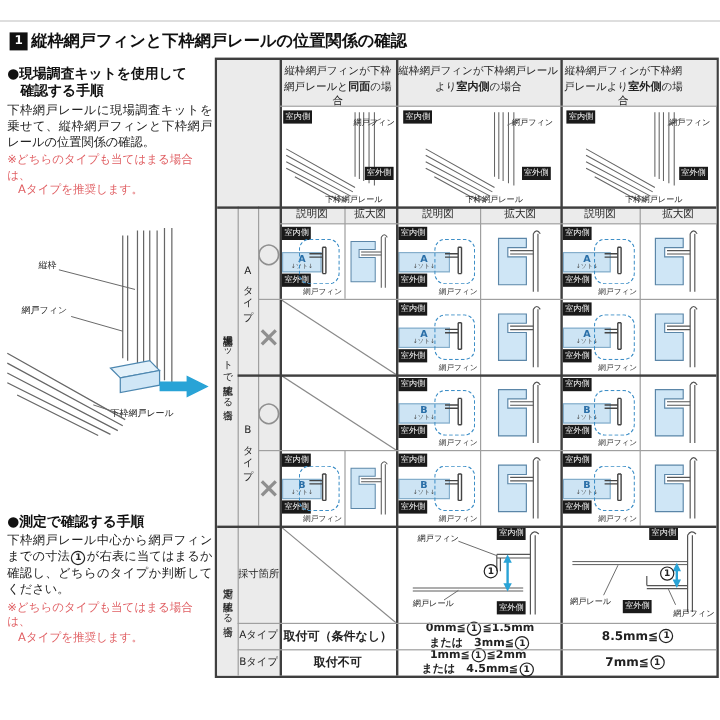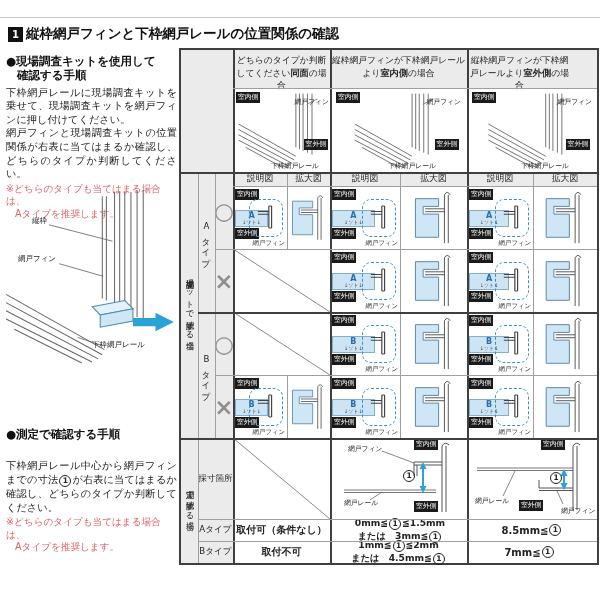--- a/index.html
+++ b/index.html
@@ -103,22 +103,21 @@
   <div class="title">
     <span class="numsq">1</span>
     <span>縦枠網戸フィンと下枠網戸レールの位置関係の確認</span>
   </div>
 
   <div class="lp" style="top:54px;">
     <div class="h2">
       <span>●現場調査キットを使用して</span>
       <span class="ind">確認する手順</span>
     </div>
-    <p class="body" style="margin-top:3px;">下枠網戸レールに現場調査キットを乗せて、現場調査キットを網戸フィンに押し付けてください。</p>
-    <p class="body">網戸フィンと現場調査キットの位置関係が右表に当てはまるか確認し、どちらのタイプか判断してください。</p>
+    <p class="body" style="margin-top:3px;">下枠網戸レールに現場調査キットを乗せて、縦枠網戸フィンと下枠網戸レールの位置関係の確認。</p>
     <div class="rednote" style="margin-top:2px;">
       <span>※どちらのタイプも当てはまる場合は、</span>
       <span class="ind2">Aタイプを推奨します。</span>
     </div>
   </div>
 
   <div class="abs" style="left:4px;top:188px;width:172px;height:176px;">
     <svg viewBox="0 0 168 172" style="width:100%;height:100%;">
       <path d="M108,4 V118 M113,4 V120 M118,4 V122 M124,4 V124 M130,2 V126 M136,2 V128" stroke="#666" stroke-width="1" fill="none"></path>
       <path d="M96,8 V108 M100,8 V110" stroke="#666" stroke-width="1" fill="none"></path>
@@ -128,37 +127,37 @@
       <polygon points="94,124 126,118 126,130 94,136" fill="#cfe6f6" stroke="#4d87b0" stroke-width="1"></polygon>
       <polygon points="166,131 148,122 148,127 126,127 126,135 148,135 148,140" fill="#29a3d6"></polygon>
     </svg>
     <span class="lbl" style="left:28px;top:28px;font-size:7.5px;">縦枠</span>
     <span class="lbl" style="left:14px;top:66px;font-size:7.5px;">網戸フィン</span>
     <span class="lbl" style="left:88px;top:152px;font-size:7.5px;">下枠網戸レール</span>
   </div>
 
   <div class="lp" style="top:427px;">
     <div class="h2">●測定で確認する手順</div>
-    <p class="body" style="margin-top:18px;">下枠網戸レール中心から網戸フィンまでの寸法<span class="c1">1</span>が右表に当てはまるか確認し、どちらのタイプか判断してください。</p>
+    <p class="body" style="margin-top:3px;">下枠網戸レール中心から網戸フィンまでの寸法<span class="c1">1</span>が右表に当てはまるか確認し、どちらのタイプか判断してください。</p>
     <div class="rednote" style="margin-top:2px;">
       <span>※どちらのタイプも当てはまる場合は、</span>
       <span class="ind2">Aタイプを推奨します。</span>
     </div>
   </div>
 
   <div class="tbl">
 
     <div class="abs gray" style="left:0;top:0;width:52px;height:122px;"></div>
     <div class="abs gray" style="left:52px;top:0;width:364px;height:38px;"></div>
     <div class="abs gray" style="left:52px;top:122px;width:364px;height:14px;"></div>
     <div class="abs gray" style="left:0;top:122px;width:52px;height:266px;"></div>
     <div class="abs gray" style="left:0;top:388px;width:52px;height:125px;"></div>
 
     <div class="abs colhead" style="left:52px;top:0;width:97px;height:38px;">
-      <span>どちらのタイプか判断してください</span><b>同面</b><span>の場合</span>
+      <span>縦枠網戸フィンが下枠網戸レールと</span><b>同面</b><span>の場合</span>
     </div>
     <div class="abs colhead" style="left:149px;top:0;width:137px;height:38px;">
       <span>縦枠網戸フィンが下枠網戸レールより</span><b>室内側</b><span>の場合</span>
     </div>
     <div class="abs colhead" style="left:286px;top:0;width:105px;height:38px;">
       <span>縦枠網戸フィンが下枠網戸レールより</span><b>室外側</b><span>の場合</span>
     </div>
 
     <div class="abs h3d" style="left:52px;top:38px;width:97px;height:84px;">
       <svg class="h3dsvg">

